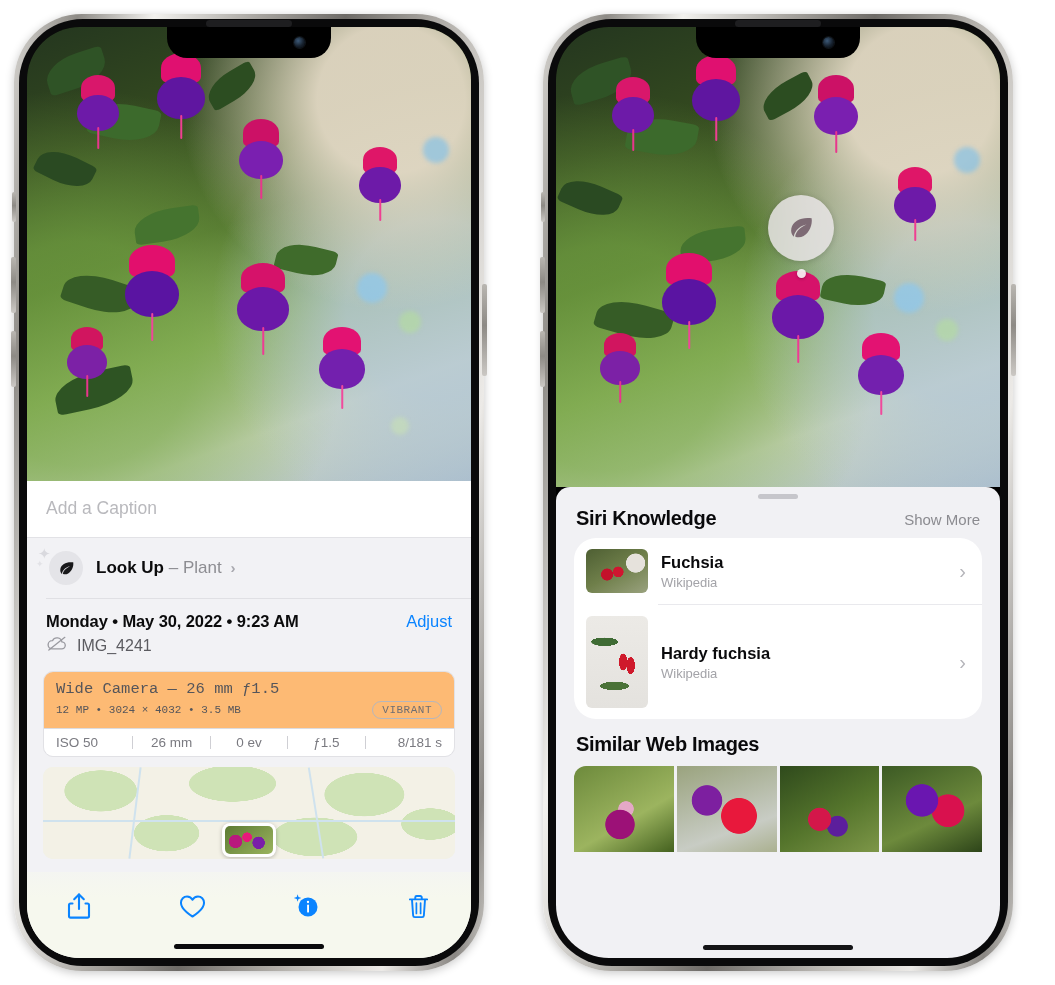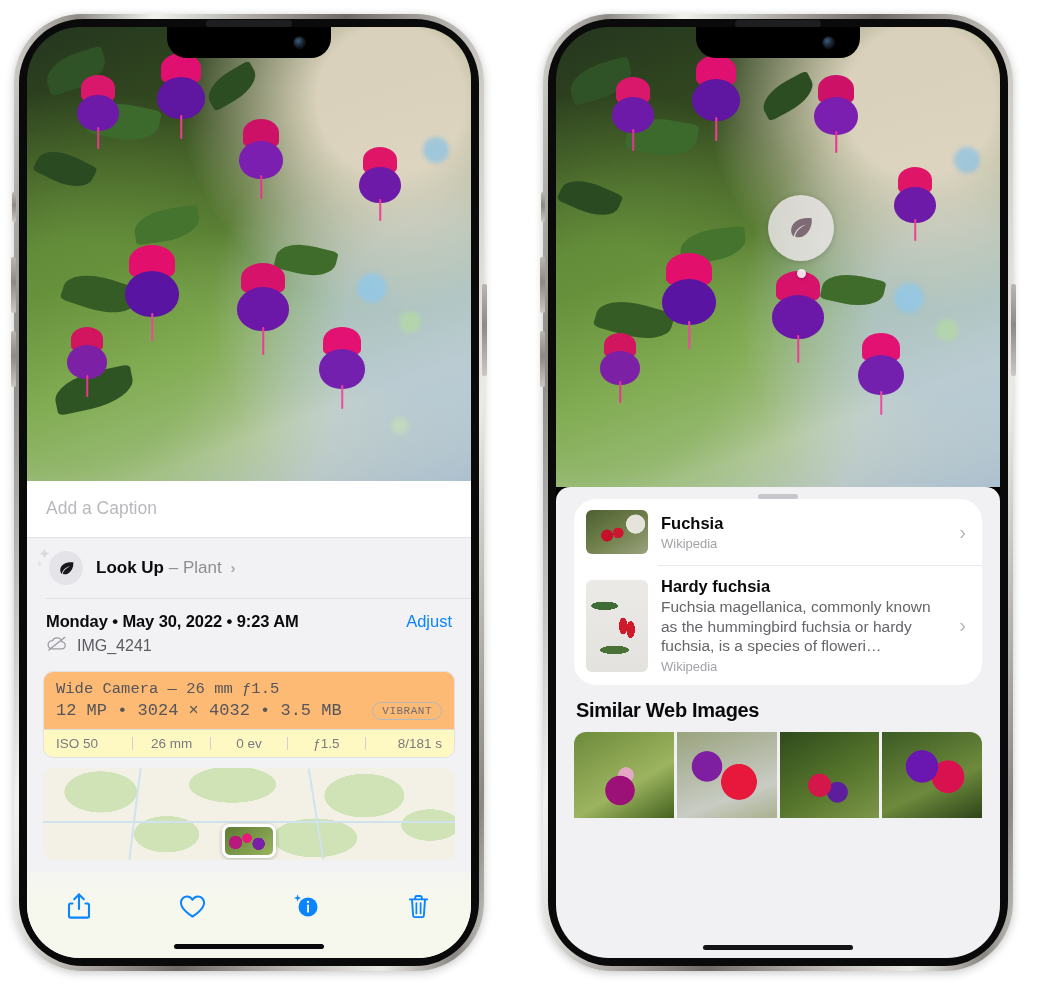--- a/index.html
+++ b/index.html
@@ -157,27 +157,27 @@
   }
   .cam-model { font-size:16px; font-weight:700; color:#101012; }
   .cam-head-right { display:flex; align-items:center; gap:8px; }
   .badge-jpeg {
     font-size:11px; font-weight:700; color:#f4f4f6; letter-spacing:.3px;
     background:#a8a8ae; border-radius:4px; padding:2px 6px;
   }
   .cam-body { padding:8px 12px 9px; background:#fdba74;font-family:Liberation Mono, monospace; }
   .cam-lens { font-size:15.5px; color:#55555a; }
   .cam-specs-row { display:flex; align-items:center; justify-content:space-between; margin-top:3px; }
-  .cam-specs { font-size:17px; color:#55555a; }
+  .cam-specs { font-size:11px; color:#55555a; }
   .badge-vibrant {
     font-size:11px; color:#6e6e73; letter-spacing:.5px;
     border:1px solid #b6b6bb; border-radius:10px; padding:2px 9px;
   }
   .exif-row {
-    display:flex; align-items:center; background:#fef9c3;
+    display:flex; align-items:center; background:#ffffff;
     border-top:1px solid #dcdce0; padding:6px 12px;
   }
   .exif-cell { flex:1; text-align:center; font-size:13.5px; color:#7a7a80; }
   .exif-cell:first-child { text-align:left; }
   .exif-cell:last-child { text-align:right; }
   .exif-sep { width:1px; height:13px; background:#cfcfd4; }
 
   
   .map-card {
     margin:10px 16px 0; height:92px; border-radius:10px; overflow:hidden;
@@ -547,36 +547,39 @@
             <path d="M20.5 4.2C12.5 3 5.6 6.3 4.3 12.2c-.6 2.7.2 5.2 1.9 6.7.4-2.6 1.7-5 3.9-6.8 2-1.7 4.3-2.6 6.4-2.9-2.4 1-4.5 2.3-6.2 4-1.6 1.6-2.6 3.5-3 5.5 1.9 1 4.5.9 6.8-.4 4.7-2.6 7.2-9 6.4-14.1z" fill="#7d6a74"></path>
           </svg>
         </div>
         <div class="vlu-dot"></div>
       </div>
 
       <div class="results-sheet">
         <div class="grabber"></div>
 
 
+        <div class="sec-head">
+          <div class="sec-title">Siri Knowledge</div>
+          <div class="sec-action">Show More</div>
+        </div>
 
         <div class="know-card">
           <div class="know-row">
             <div class="know-thumb thumb-a"></div>
             <div class="know-text">
               <div class="know-title">Fuchsia</div>
               <div class="know-src">Wikipedia</div>
             </div>
             <div class="chev-card">›</div>
           </div>
           <div class="know-sep"></div>
           <div class="know-row">
             <div class="know-thumb thumb-b"></div>
             <div class="know-text">
               <div class="know-title">Hardy fuchsia</div>
-              <div class="know-desc">Fuchsia magellanica, commonly known as the hummingbird fuchsia or hardy fuchsia, is a species of floweri…</div>
               <div class="know-src">Wikipedia</div>
             </div>
             <div class="chev-card">›</div>
           </div>
         </div>
 
         <div class="sec-head" style="padding-top:14px;align-items:center;">
           <div class="sec-title">Similar Web Images</div>
         </div>
 

